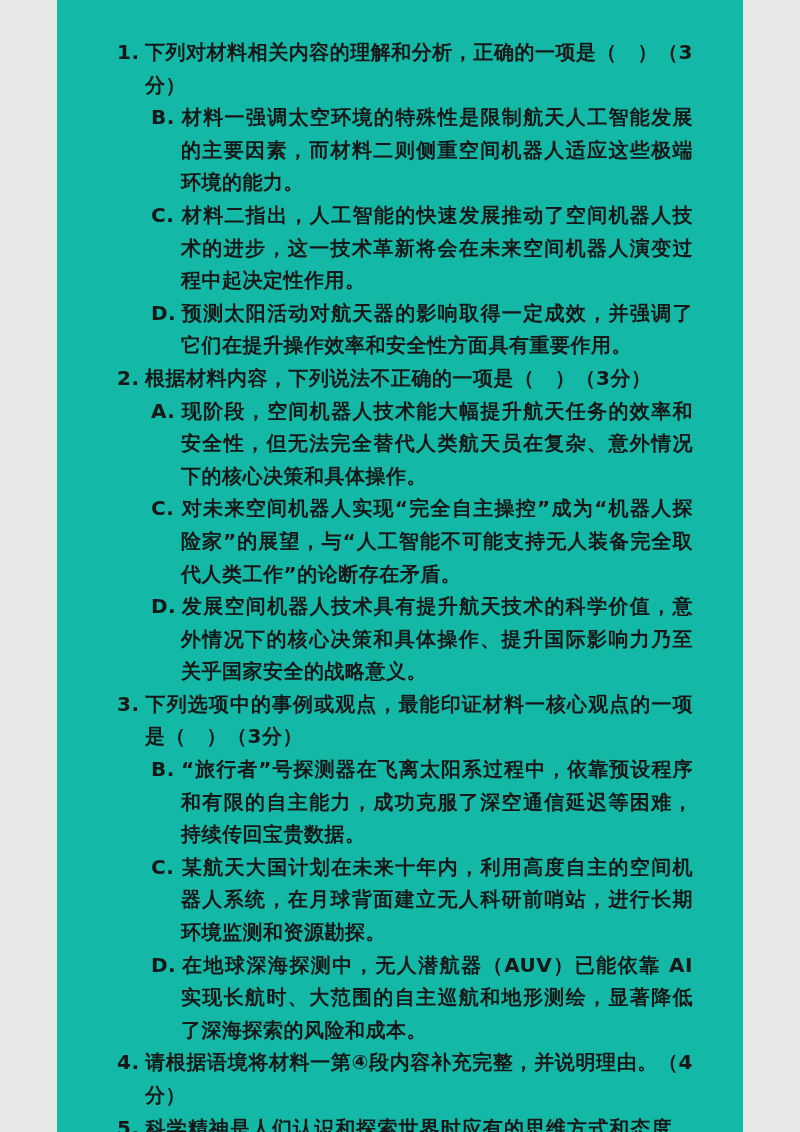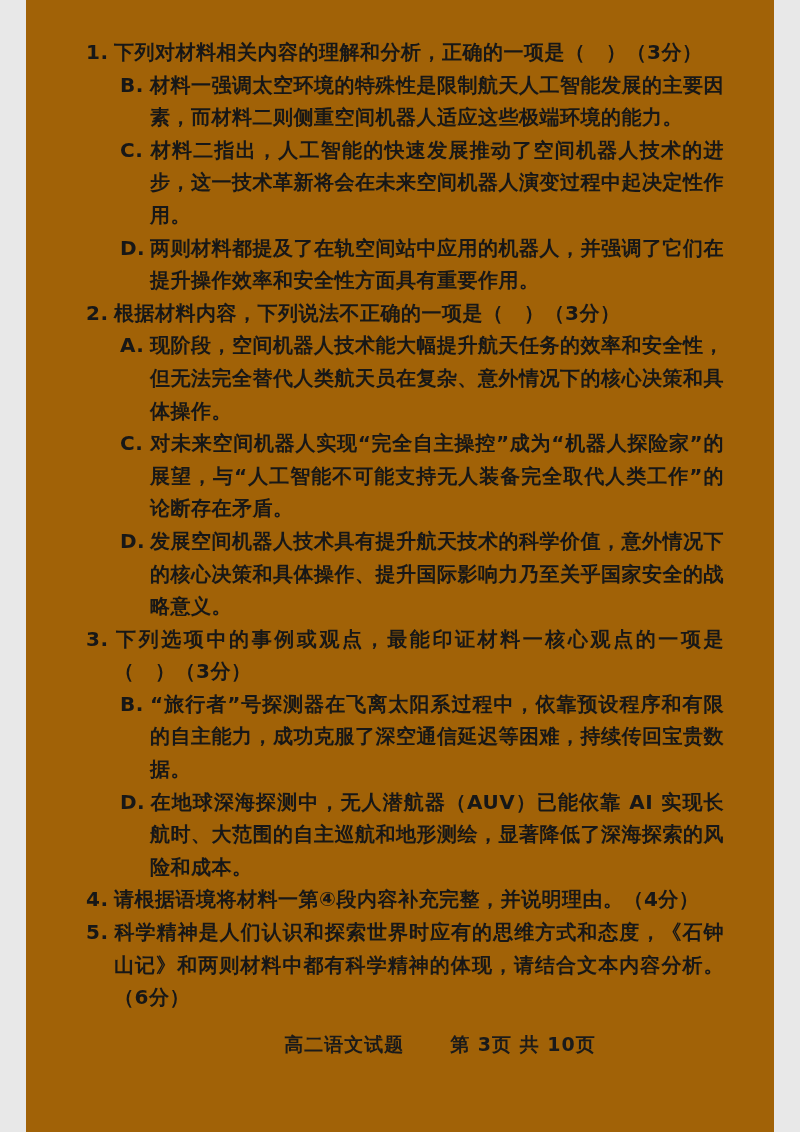--- a/index.html
+++ b/index.html
@@ -1,24 +1,24 @@
 <!DOCTYPE html>
 <html><head>
   <meta charset="utf-8">
   <style>
     html, body {
       margin: 0;
       padding: 0;
       background: #e8e8e8;
     }
     .page {
-      width: 748px;
+      width: 686px;
       height: 1132px;
       margin: 0 auto;
-      background: #a16207;
+      background: #14b8a6;
       position: relative;
       overflow: hidden;
       box-sizing: border-box;
     }
     .content {
       box-sizing: border-box;
       padding: 36px 50px 0 60px;
       font-family: "DejaVu Sans", "Liberation Sans", sans-serif;
       font-weight: 700;
       font-size: 20px;
@@ -72,21 +72,21 @@
       <div class="stem">
         <span class="qnum">1.</span><span>下列对材料相关内容的理解和分析，正确的一项是（　）（3分）</span>
       </div>
       <div class="option">
         <span class="olabel">B.</span><span>材料一强调太空环境的特殊性是限制航天人工智能发展的主要因素，而材料二则侧重空间机器人适应这些极端环境的能力。</span>
       </div>
       <div class="option">
         <span class="olabel">C.</span><span>材料二指出，人工智能的快速发展推动了空间机器人技术的进步，这一技术革新将会在未来空间机器人演变过程中起决定性作用。</span>
       </div>
       <div class="option">
-        <span class="olabel">D.</span><span>两则材料都提及了在轨空间站中应用的机器人，并强调了它们在提升操作效率和安全性方面具有重要作用。</span>
+        <span class="olabel">D.</span><span>预测太阳活动对航天器的影响取得一定成效，并强调了它们在提升操作效率和安全性方面具有重要作用。</span>
       </div>
     </section>
 
     <section class="question">
       <div class="stem">
         <span class="qnum">2.</span><span>根据材料内容，下列说法不正确的一项是（　）（3分）</span>
       </div>
       <div class="option">
         <span class="olabel">A.</span><span>现阶段，空间机器人技术能大幅提升航天任务的效率和安全性，但无法完全替代人类航天员在复杂、意外情况下的核心决策和具体操作。</span>
       </div>
@@ -97,20 +97,23 @@
         <span class="olabel">D.</span><span>发展空间机器人技术具有提升航天技术的科学价值，意外情况下的核心决策和具体操作、提升国际影响力乃至关乎国家安全的战略意义。</span>
       </div>
     </section>
 
     <section class="question">
       <div class="stem">
         <span class="qnum">3.</span><span>下列选项中的事例或观点，最能印证材料一核心观点的一项是（　）（3分）</span>
       </div>
       <div class="option">
         <span class="olabel">B.</span><span>“旅行者”号探测器在飞离太阳系过程中，依靠预设程序和有限的自主能力，成功克服了深空通信延迟等困难，持续传回宝贵数据。</span>
+      </div>
+      <div class="option">
+        <span class="olabel">C.</span><span>某航天大国计划在未来十年内，利用高度自主的空间机器人系统，在月球背面建立无人科研前哨站，进行长期环境监测和资源勘探。</span>
       </div>
       <div class="option">
         <span class="olabel">D.</span><span>在地球深海探测中，无人潜航器（AUV）已能依靠 AI 实现长航时、大范围的自主巡航和地形测绘，显著降低了深海探索的风险和成本。</span>
       </div>
     </section>
 
     <section class="question">
       <div class="stem">
         <span class="qnum">4.</span><span>请根据语境将材料一第④段内容补充完整，并说明理由。（4分）</span>
       </div>

